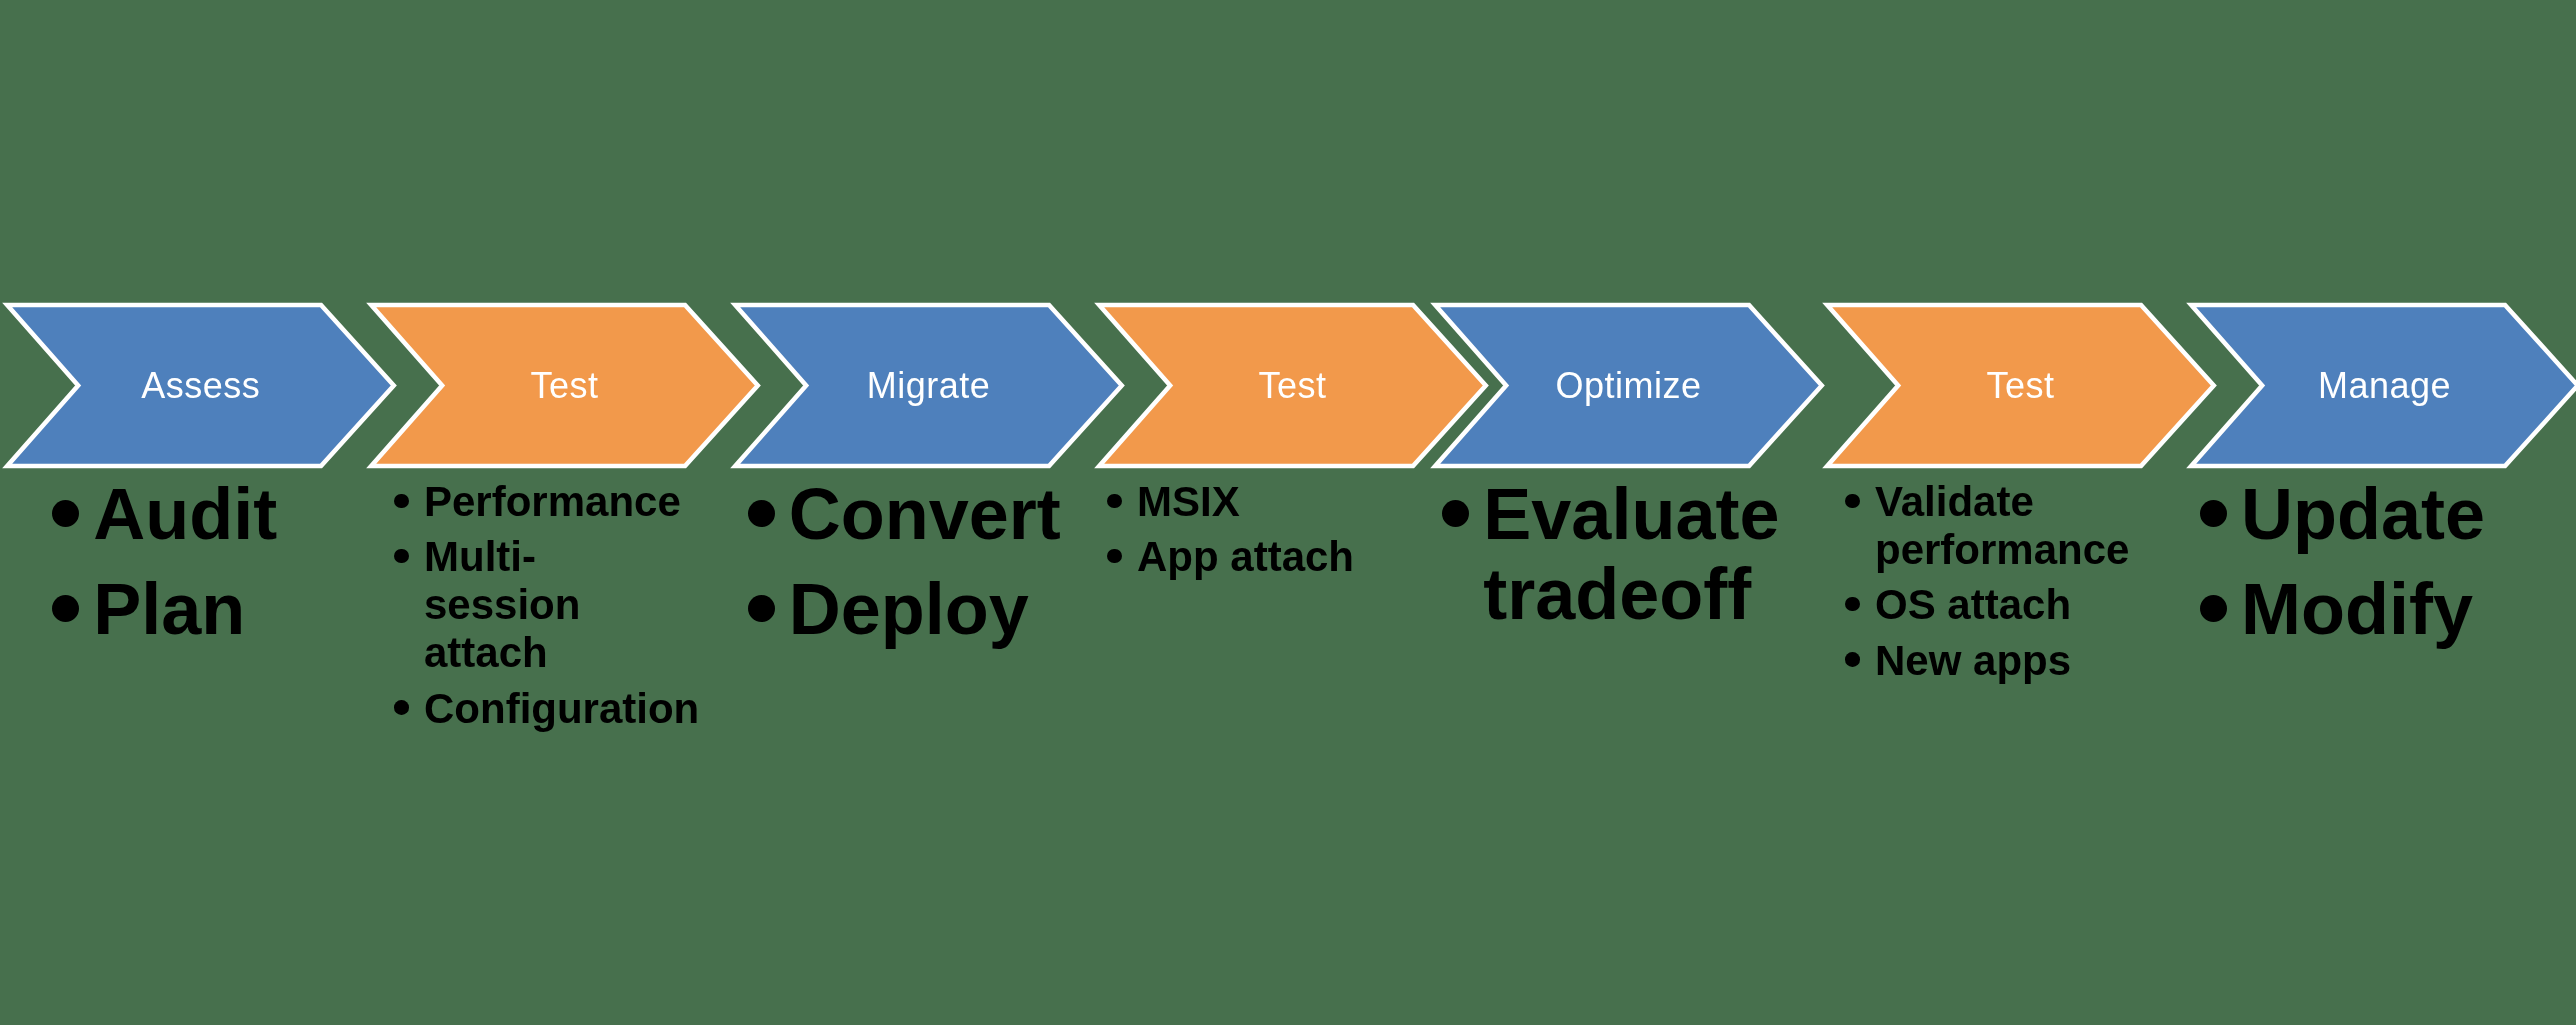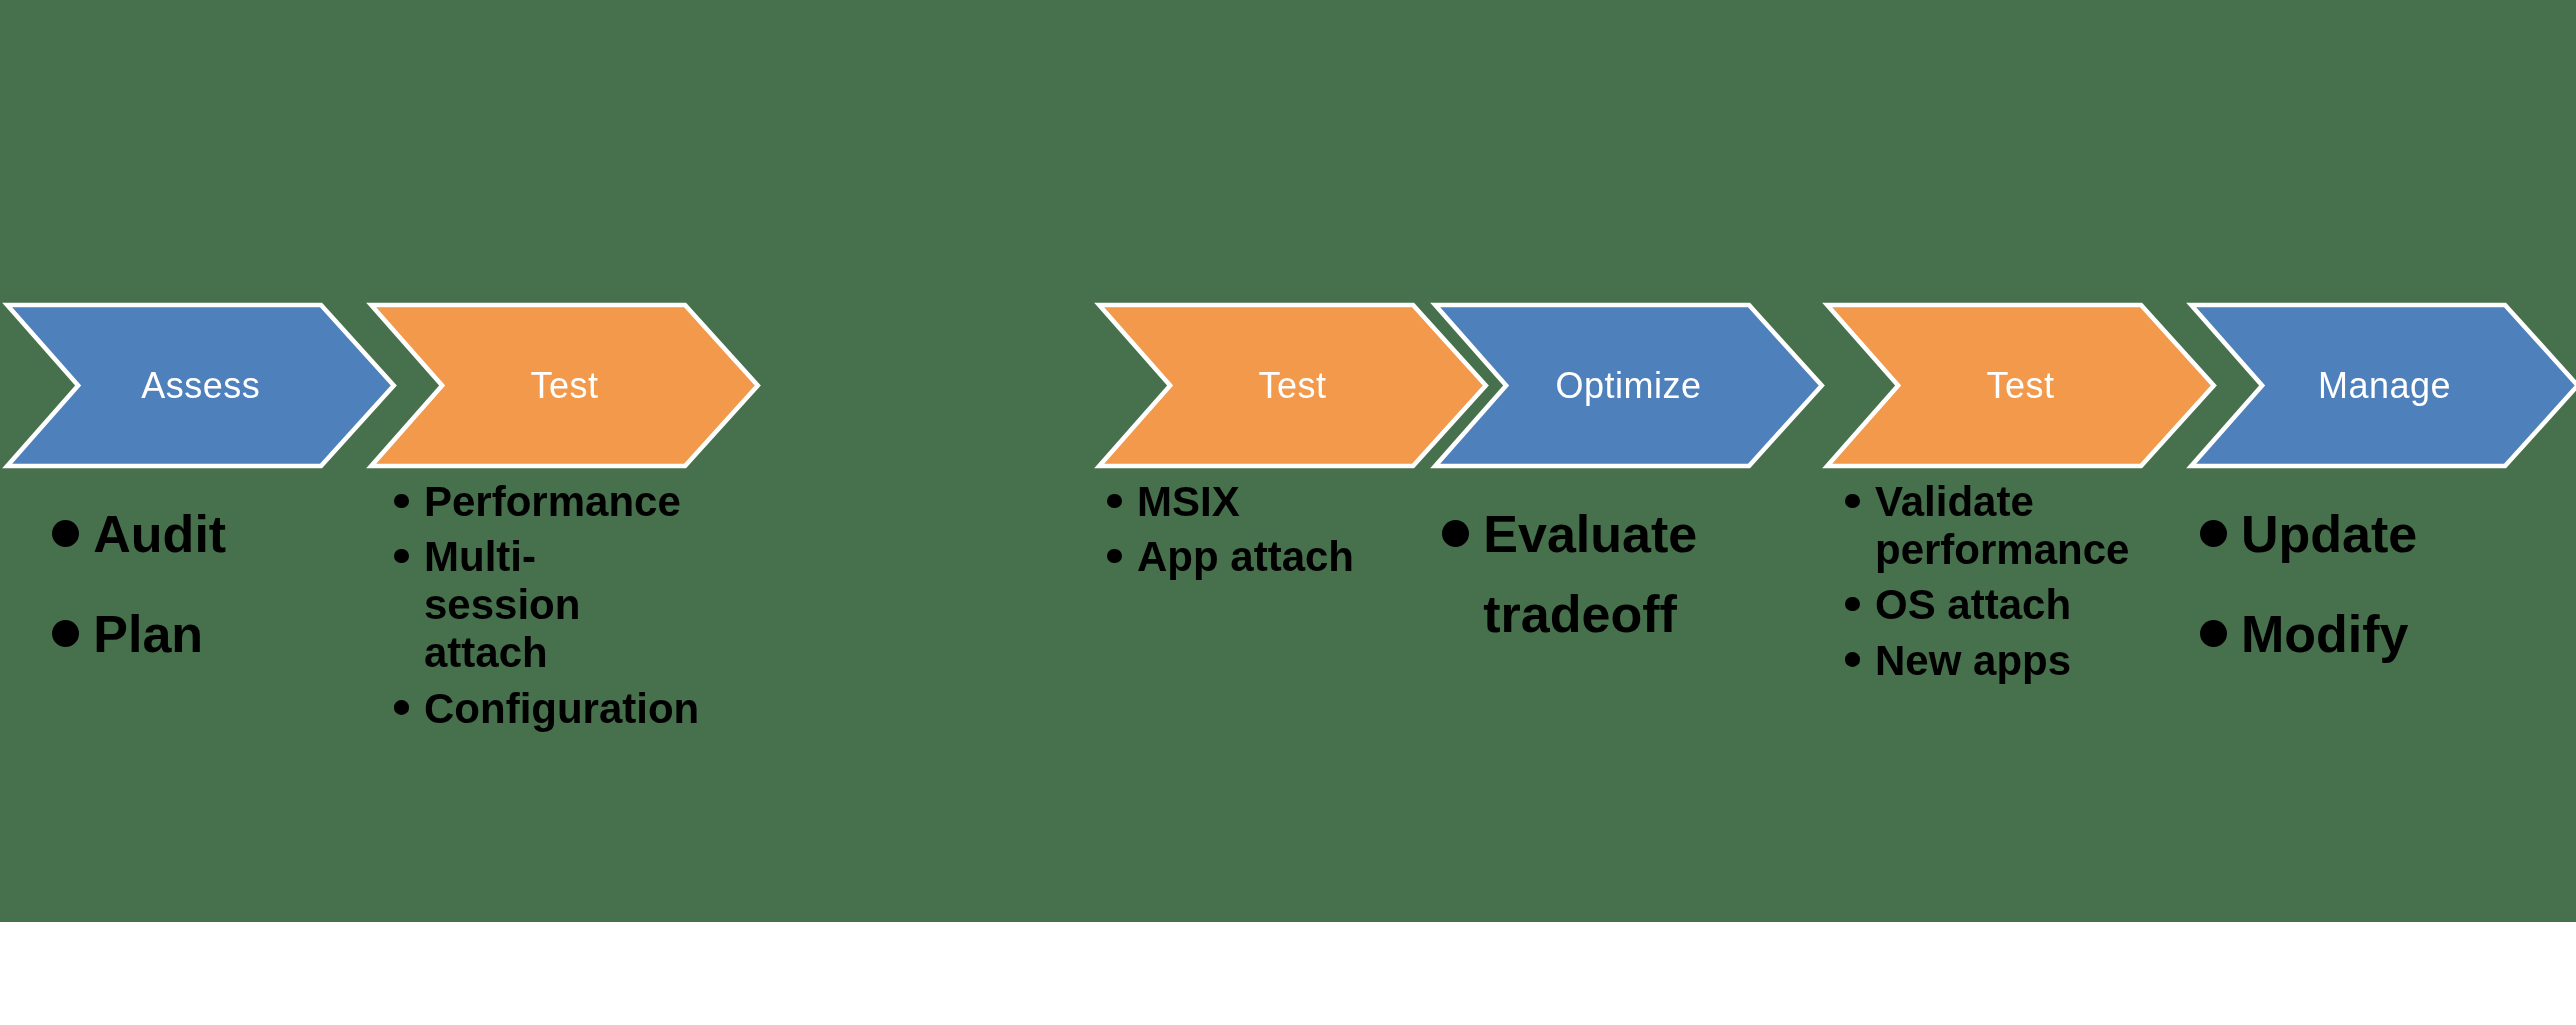--- a/index.html
+++ b/index.html
@@ -1,21 +1,21 @@
 <!DOCTYPE html>
 <html style="--c-bg: #47704D; --c-outline: #FFFFFF; --c-label: #FFFFFF; --c-text: #000000;font-size:14.6px"><head>
 <meta charset="utf-8">
 <style>
   html, body { margin: 0; padding: 0; }
   body { font-family: "Liberation Sans", sans-serif; }
 
   .canvas {
     position: relative;
     width: 2576px;
-    height: 922px;
+    height: 1025px;
     background: var(--c-bg, #47704D);
     overflow: hidden;
   }
 
   .stage { position: absolute; top: 305px; width: 391px; height: 546px; }
   .s0 { left: 7.3px; }
   .s1 { left: 371px; }
   .s2 { left: 735px; }
   .s3 { left: 1099px; }
   .s4 { left: 1435px; }
@@ -36,21 +36,21 @@
     position: absolute; list-style: none; margin: 0; padding: 0;
     color: var(--c-text, #000000); font-weight: bold;
   }
   ul.bullets li { position: relative; }
   ul.bullets li::before {
     content: ""; position: absolute; background: var(--c-text, #000000); border-radius: 50%;
   }
 
   
   .size-large ul.bullets { top: 169px; width: 382px; }
-  .size-large ul.bullets li { font-size: 52px; line-height: 80px; padding-left: 41px; margin-bottom: 14.6px; margin-top: 20px; }
+  .size-large ul.bullets li { font-size: 72px; line-height: 80px; padding-left: 41px; margin-bottom: 14.6px; }
   .size-large ul.bullets li::before { width: 27px; height: 27px; left: 0; top: 26px; }
 
   
   .size-small ul.bullets { top: 173px; width: 291px; }
   .size-small ul.bullets li { font-size: 42px; line-height: 48px; padding-left: 30px; margin-bottom: 7.3px; }
   .size-small ul.bullets li::before { width: 14.6px; height: 14.6px; left: 0; top: 15.5px; }
 
   
   .s0 ul.bullets { left: 45px; }
   .s1 ul.bullets { left: 23px; }
@@ -81,20 +81,30 @@
       <polygon points="0,0 345,0 425,88.5 345,177 0,177 78,88.5" fill="#F2994B"></polygon>
     </svg>
     <div class="chevron-label">Test</div>
     <ul class="bullets">
       <li>Performance</li>
       <li>Multi-session attach</li>
       <li>Configuration</li>
     </ul>
   </div>
 
+  <div class="stage s2 size-large">
+    <svg class="chevron-svg" width="387" height="161" viewBox="0 0 425 177">
+      <polygon points="0,0 345,0 425,88.5 345,177 0,177 78,88.5" fill="#4E80BC"></polygon>
+    </svg>
+    <div class="chevron-label">Migrate</div>
+    <ul class="bullets">
+      <li>Convert</li>
+      <li>Deploy</li>
+    </ul>
+  </div>
 
   <div class="stage s3 size-small">
     <svg class="chevron-svg" width="387" height="161" viewBox="0 0 425 177">
       <polygon points="0,0 345,0 425,88.5 345,177 0,177 78,88.5" fill="#F2994B"></polygon>
     </svg>
     <div class="chevron-label">Test</div>
     <ul class="bullets">
       <li>MSIX</li>
       <li>App attach</li>
     </ul>

